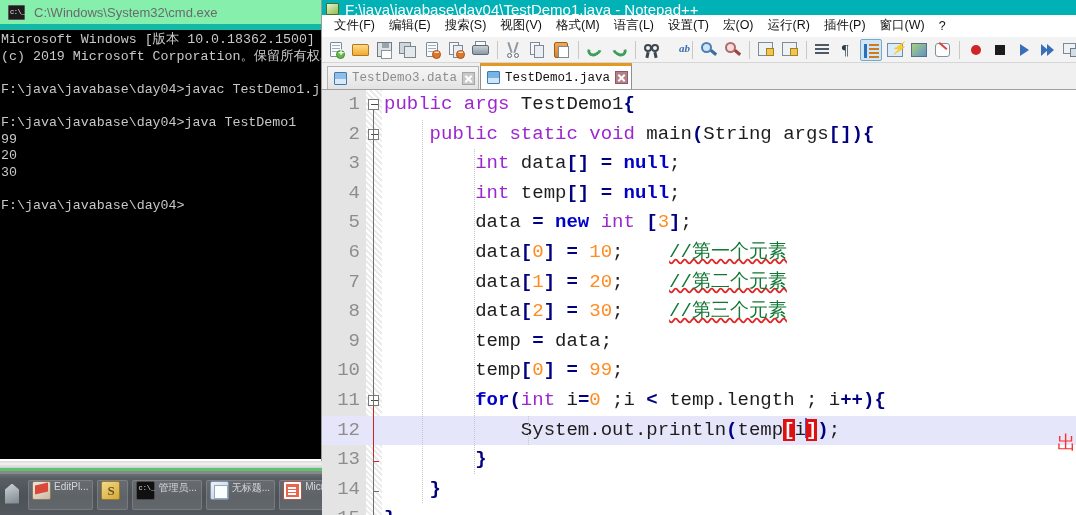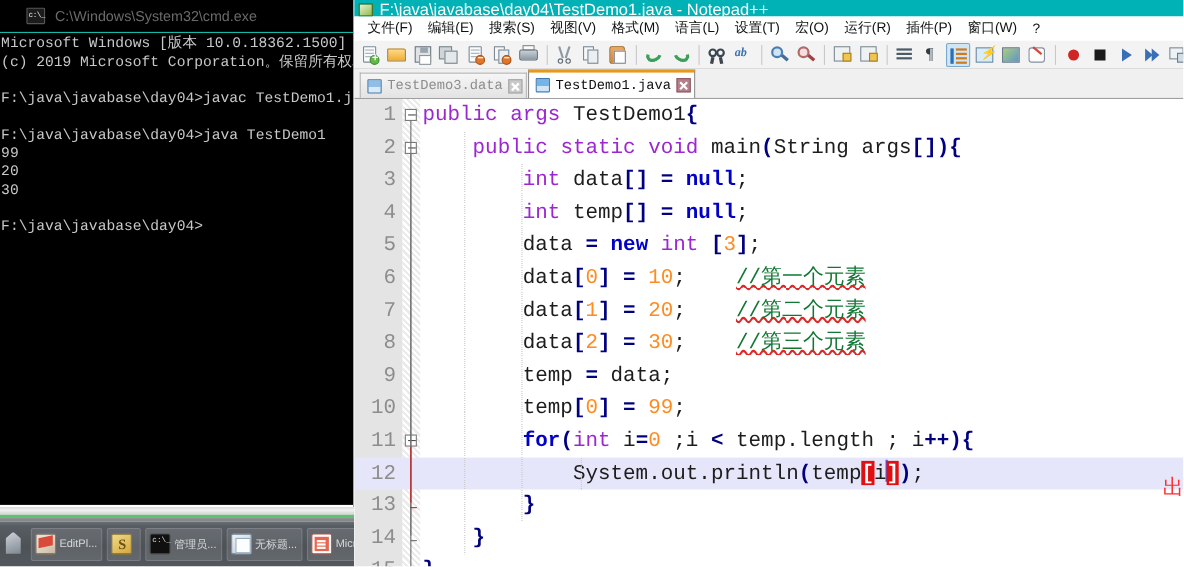--- a/index.html
+++ b/index.html
@@ -13,23 +13,23 @@
   #root { position: relative; width: 1076px; height: 515px; overflow: hidden; }
 
   
   #cmd-window {
     position: absolute; left: 0; top: 0; width: 322px; height: 461px;
     background: #ffffff;
     border-right: 1px solid #9a9a9a;
     overflow: hidden;
   }
   #cmd-titlebar {
-    height: 30px; background: #000000;
-    display: flex; align-items: center; padding-left: 24px;
-    border-bottom: 1px solid #14b8a6;
+    height: 30px; background: #86efac;
+    display: flex; align-items: center; padding-left: 8px;
+    border-bottom: 6px solid #14b8a6;
   }
   #cmd-icon {
     width: 17px; height: 15px; background: #1c1c1c;
     border: 1px solid #555; border-radius: 1px;
     margin-right: 9px; position: relative; flex: none;
   }
   #cmd-icon::before {
     content: "c:\\_"; position: absolute; left: 1px; top: 0px;
     font-family: "Liberation Mono", monospace; font-size: 7px; color: #e6e6e6;
     letter-spacing: -0.5px; line-height: 13px;
@@ -58,21 +58,21 @@
     position: absolute; left: 0; top: 474px; width: 322px; height: 41px;
     background: linear-gradient(to bottom, #6b7076 0%, #585d63 10%, #4d5257 55%, #53585e 100%);
     display: flex; align-items: center; padding-left: 2px; gap: 4px;
     overflow: hidden;
   }
   #taskbar-top-line {
     position: absolute; left: 0; top: 471px; width: 322px; height: 3px;
     background: #86888b;
   }
   .tb-btn {
-    height: 30px; display: flex; align-items: center;
+    height: 30px; display: flex; 
     background: rgba(255,255,255,0.10);
     border: 1px solid rgba(255,255,255,0.14);
     border-radius: 2px; padding: 0 4px 0 3px; gap: 3px;
     flex: none;
   }
   .tb-label {
     font-family: "Liberation Sans", sans-serif; font-size: 10px; color: #d6d9dc;
     white-space: nowrap; max-width: 40px; overflow: hidden;
   }
   .tb-ico { width: 19px; height: 19px; flex: none; border-radius: 2px; }
@@ -158,21 +158,21 @@
   .g-copy1 { left:3px; top:3px; width:10px; height:13px; background:#f7f7f7; border:1px solid #7d8a96; }
   .g-copy2 { left:7px; top:6px; width:10px; height:13px; background:#eaeff3; border:1px solid #7d8a96; }
   .g-paste-cb { left:3px; top:3px; width:14px; height:16px; background: linear-gradient(to bottom,#f0a85a,#d8832c); border:1px solid #9c5f18; border-radius:2px; }
   .g-paste-pg { left:7px; top:7px; width:11px; height:12px; background:#fff; border:1px solid #7d8a96; }
   .g-undo { left:3px; top:5px; width:15px; height:12px; border:3px solid #3da05a; border-radius:50%; border-right-color: transparent; border-top-color: transparent; transform: rotate(-30deg); }
   .g-redo { left:4px; top:5px; width:15px; height:12px; border:3px solid #3da05a; border-radius:50%; border-left-color: transparent; border-top-color: transparent; transform: rotate(30deg); }
   .g-find-a { left:3px; top:5px; width:8px; height:8px; border:2px solid #3b4650; border-radius:50%; }
   .g-find-b { left:10px; top:5px; width:8px; height:8px; border:2px solid #3b4650; border-radius:50%; }
   .g-find-c { left:5px; top:13px; width:3px; height:6px; background:#3b4650; transform:rotate(12deg); }
   .g-find-d { left:13px; top:13px; width:3px; height:6px; background:#3b4650; transform:rotate(-12deg); }
-  .g-replace { left:3px; top:3px; font-size:11px; font-weight:bold; color:#3a6fb0; font-family:"Liberation Serif",serif; }
+  .g-replace { left:14px; top:3px; font-size:11px; font-weight:bold; color:#3a6fb0; font-family:"Liberation Serif",serif; }
   .g-zoom-circ { left:3px; top:3px; width:11px; height:11px; border:2px solid #4a7fb5; border-radius:50%; background:#cfe4f5; }
   .g-zoom-handle { left:12px; top:12px; width:7px; height:3px; background:#3f6d9e; transform:rotate(40deg); }
   .g-lock { left:3px; top:3px; width:15px; height:14px; background:#eef2f5; border:1px solid #7f8b95; }
   .g-lock-b { left:11px; top:9px; width:8px; height:8px; background:#f0c552; border:1px solid #a8811f; }
   .g-para { left:5px; top:2px; font-size:15px; color:#2f3b45; font-family:"Liberation Serif",serif; line-height:18px; }
   .g-lines { left:3px; top:5px; width:14px; height:2px; background:#4b5a66; box-shadow:0 4px 0 #4b5a66, 0 8px 0 #4b5a66; }
   .g-indent-blue { left:3px; top:4px; width:3px; height:14px; background:#2a6fb8; }
   .g-indent-l { left:8px; top:4px; width:10px; height:2px; background:#d07a1e; box-shadow: 0 4px 0 #d07a1e, 0 8px 0 #d07a1e, 0 12px 0 #d07a1e; }
   .g-flash { left:3px; top:4px; width:16px; height:14px; background:#d9ecf7; border:1px solid #6d8ea6; }
   .g-flash::after { content:"⚡"; position:absolute; left:3px; top:-3px; font-size:12px; color:#e0a21c; }

